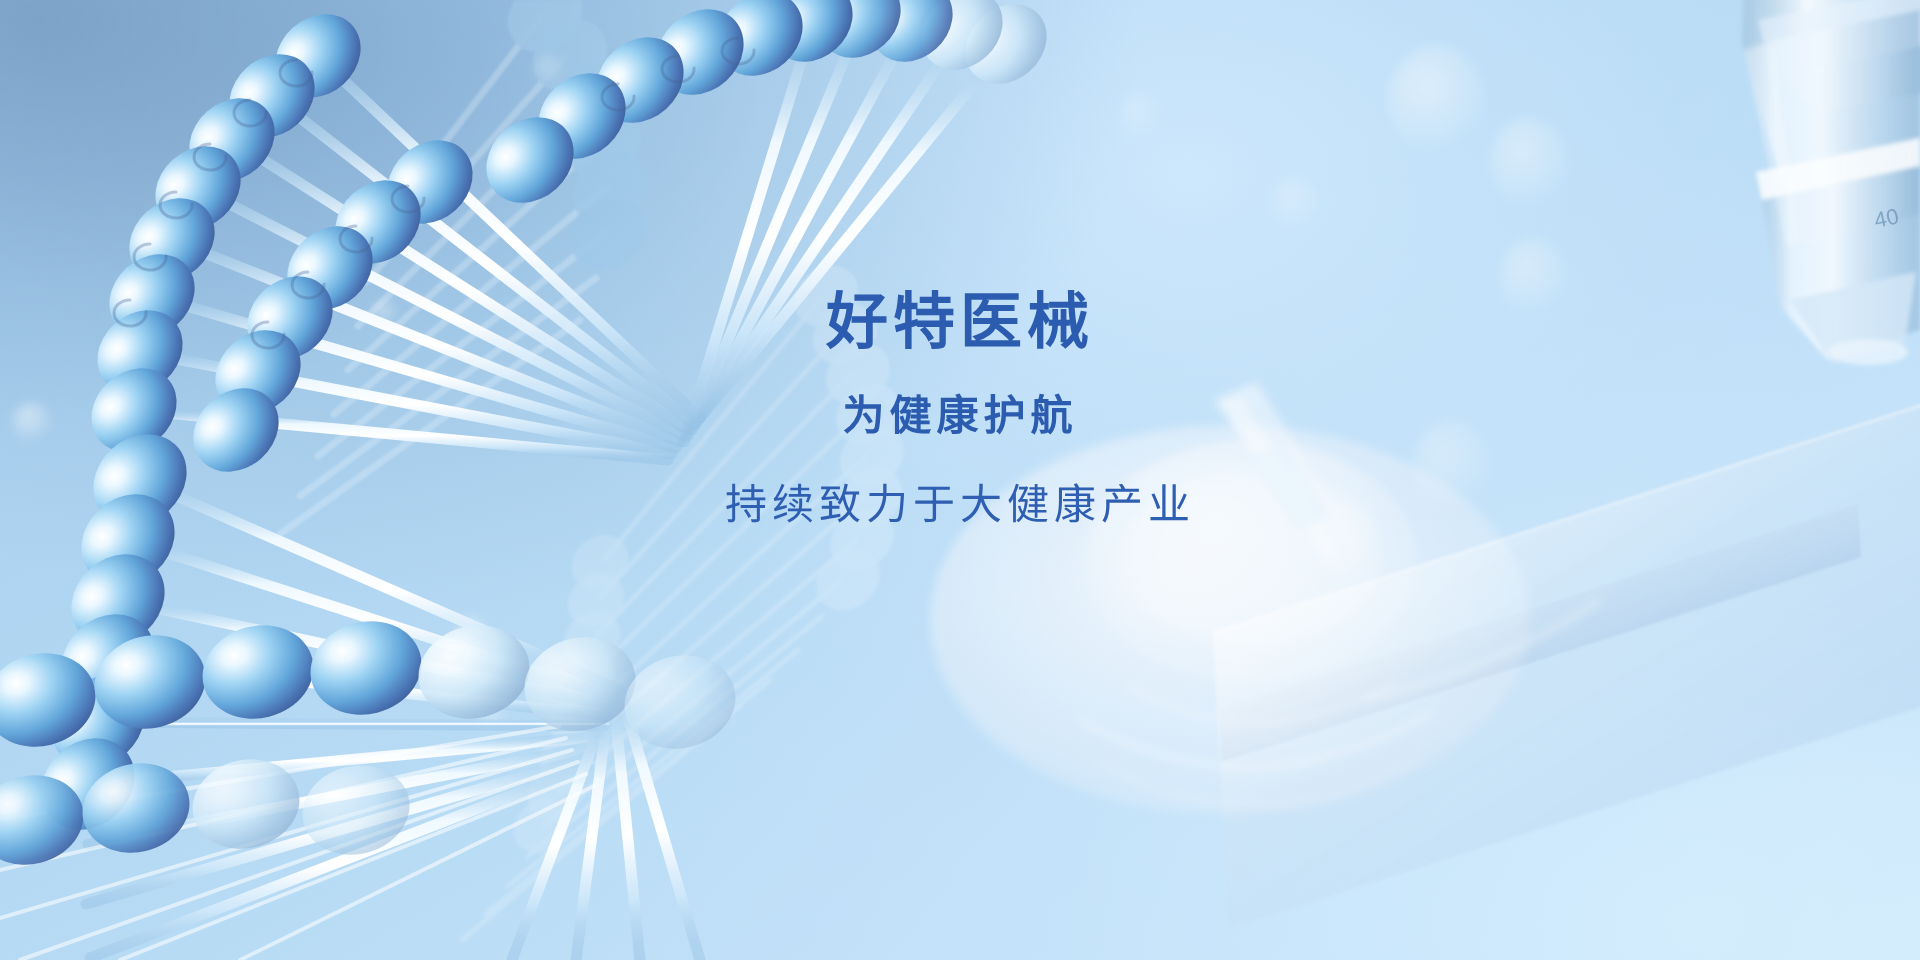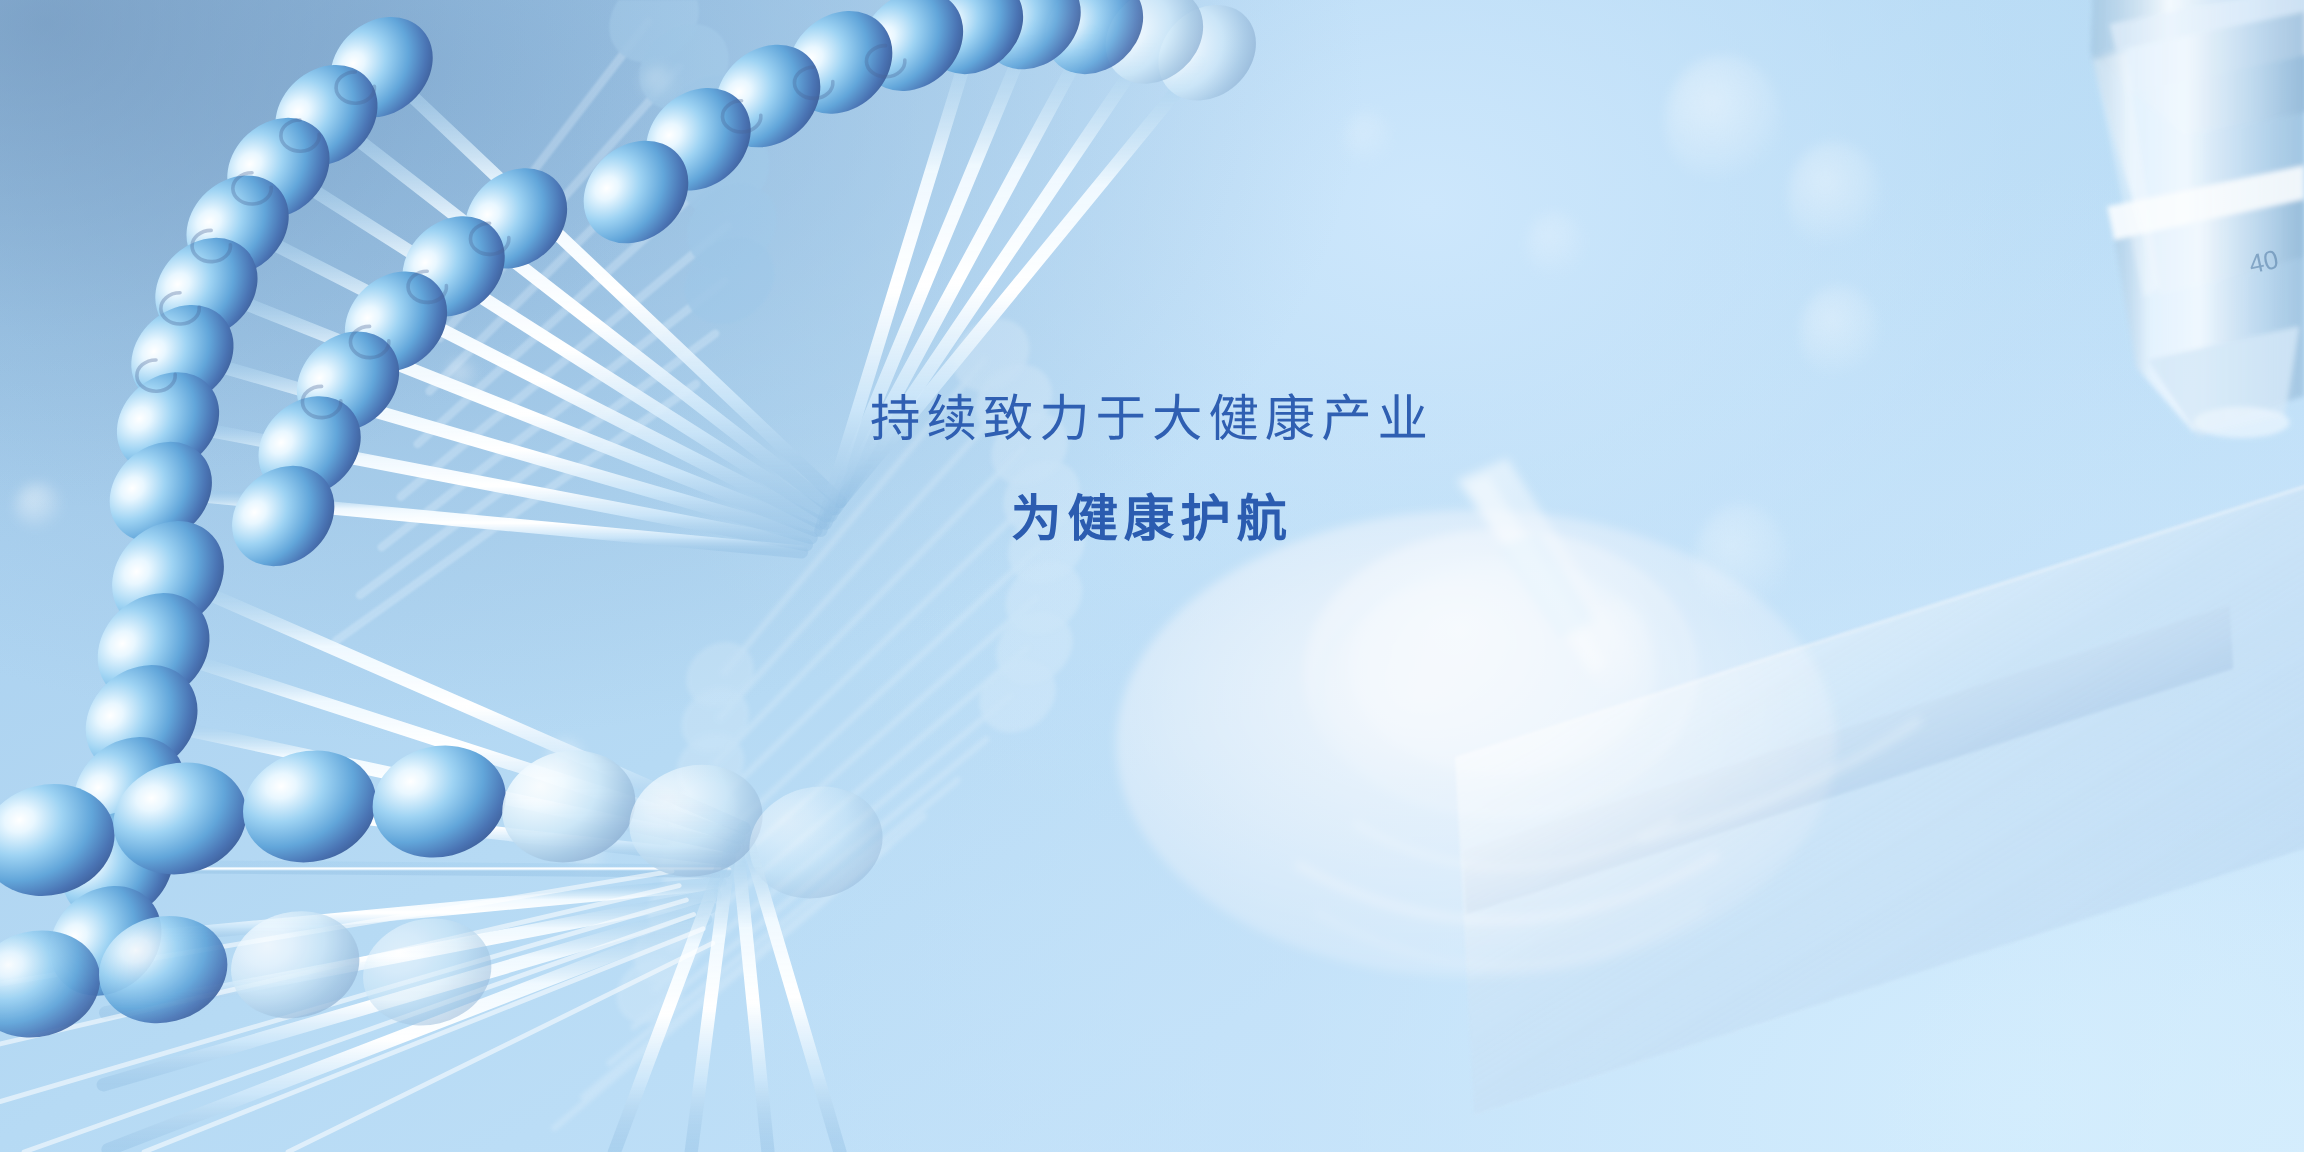--- a/index.html
+++ b/index.html
@@ -430,17 +430,18 @@
         <path d="M308 272 a16 13 0 1 0 16 12"></path>
         <path d="M268 322 a16 13 0 1 0 16 12"></path>
         <path d="M738 38  a16 13 0 1 0 16 12"></path>
         <path d="M678 56  a16 13 0 1 0 16 12"></path>
         <path d="M618 84  a16 13 0 1 0 16 12"></path>
       </g>
     </svg>
   </div>
 
   <div id="text-block">
+    <h1 id="brand-title">好特医械</h1>
+    <p id="brand-tagline">为健康护航</p>
     <p id="brand-slogan">持续致力于大健康产业</p>
-    <p id="brand-tagline">为健康护航</p>
   </div>
 
 </div>
 
 </body></html>

